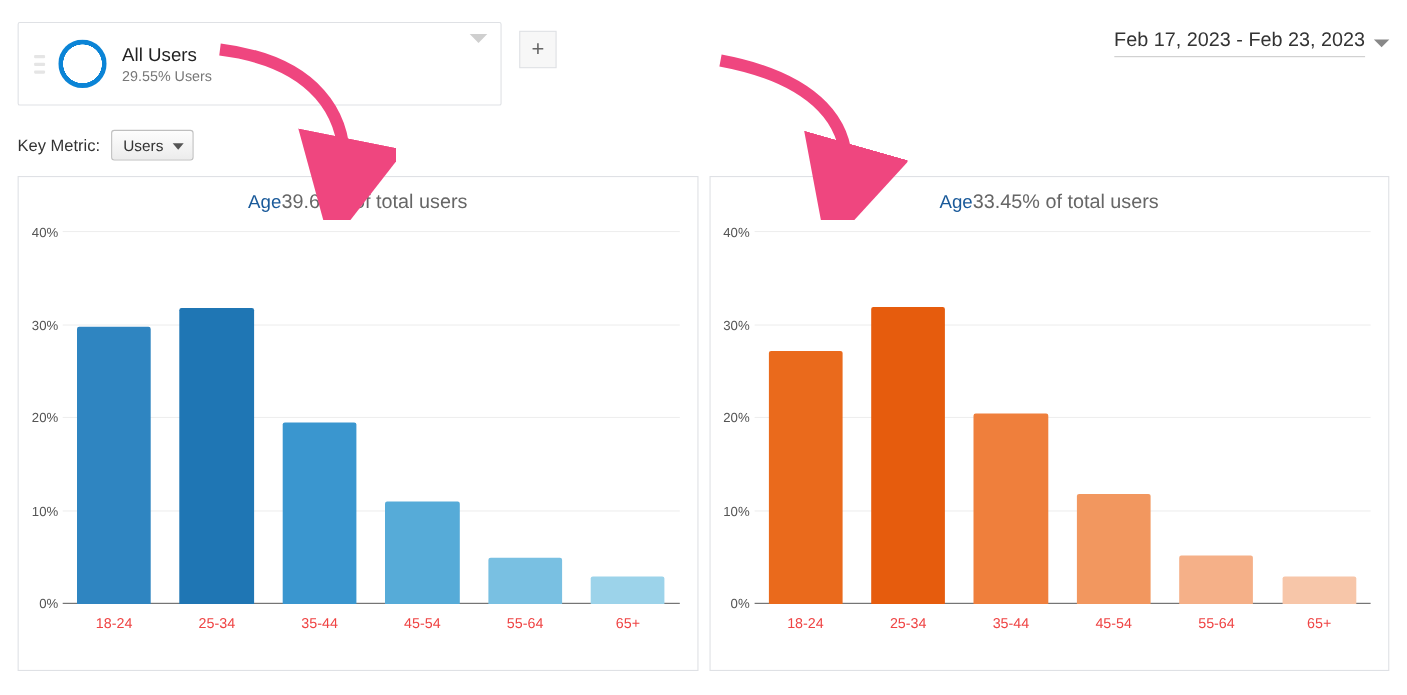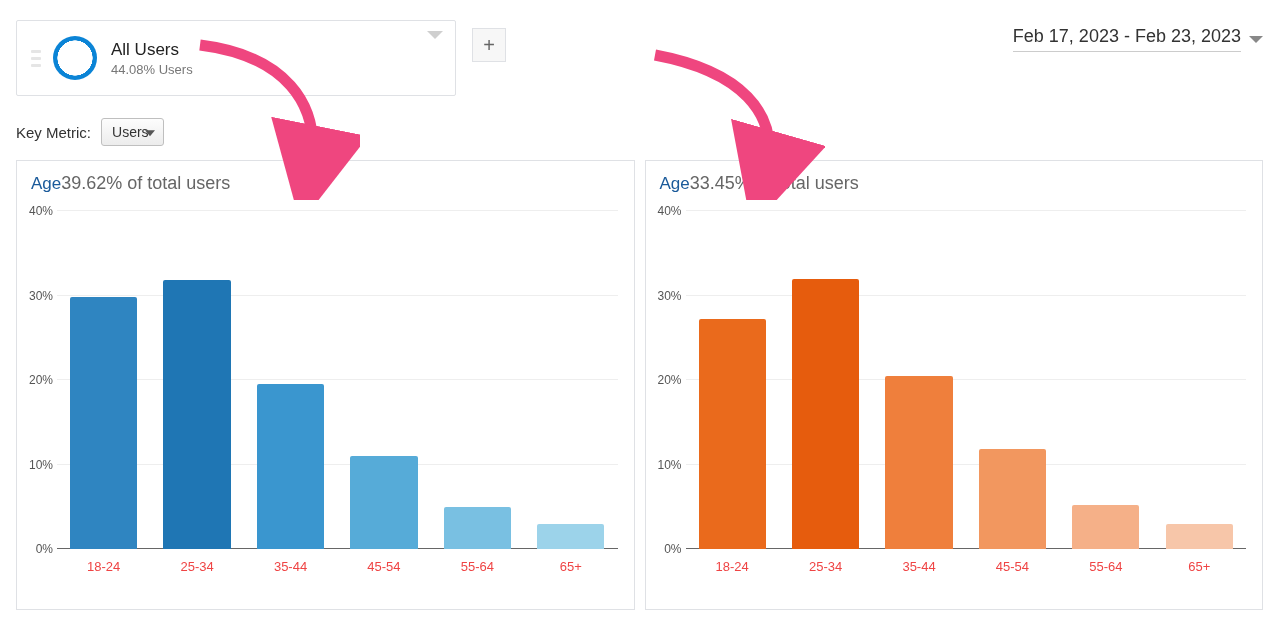--- a/index.html
+++ b/index.html
@@ -70,37 +70,37 @@
   }
   .date-range .tri{
     width:0;height:0;border-left:7px solid transparent;border-right:7px solid transparent;border-top:7px solid #888;
   }
   .date-underline{border-bottom:1px solid #ccc;padding-bottom:4px;}
   
   .key-row{margin-top:22px;display:flex;align-items:center;gap:10px;font-size:15px;}
   .metric-select{
     border:1px solid #bfbfbf;border-radius:3px;
     background:linear-gradient(#fdfdfd,#ececec);
-    padding:5px 14px 5px 10px;font-size:14px;color:#333;position:relative;
+    padding:5px 26px 5px 10px;font-size:14px;color:#333;position:relative;
   }
   .metric-select::after{
     content:"";position:absolute;right:8px;top:50%;transform:translateY(-30%);
     border-left:5px solid transparent;border-right:5px solid transparent;border-top:6px solid #555;
   }
   
   .charts-row{margin-top:14px;display:flex;gap:10px;}
   .chart-panel{
     flex:1;
     border:1px solid var(--border);
     height:450px;
     position:relative;
     padding:12px 14px 10px 14px;
     overflow:hidden;
   }
-  .chart-header{display:flex;justify-content:flex-start;align-items:center;}
+  .chart-header{display:flex;justify-content:center;align-items:center;}
   .chart-title{color:var(--blue-title);font-size:17px;}
   .chart-sub{color:#666;font-size:18px;}
   .plot{position:absolute;left:40px;right:16px;top:50px;bottom:60px;}
   .grid-line{position:absolute;left:0;right:0;border-top:1px solid #eee;}
   .axis-line{position:absolute;left:0;right:0;bottom:0;border-top:1px solid #666;}
   .tick-label{position:absolute;left:-38px;transform:translateY(-50%);font-size:12px;color:var(--seg-axis);width:34px;text-align:right;}
   .x-labels{position:absolute;left:40px;right:16px;bottom:30px;height:20px;}
   .x-label{position:absolute;transform:translateX(-50%);font-size:13px;color:#ef4444;top:0;}
   .bar{position:absolute;bottom:0;border-top-left-radius:2px;border-top-right-radius:2px;}
   
@@ -115,21 +115,21 @@
 
     <div class="seg-card">
       <div class="seg-bars">
         <span></span>
           <span></span>
           <span></span>
       </div>
       <div class="seg-ring" id="ring-all" style="background: radial-gradient(circle, rgb(255, 255, 255) 56%, transparent 57%), conic-gradient(rgb(11, 132, 214) 0%, rgb(11, 132, 214) 100%);"></div>
       <div class="seg-text">
         <span class="seg-title">All Users</span>
-        <span class="seg-sub">44.08% Users</span>
+        <span class="seg-sub">29.55% Users</span>
       </div>
       <div class="seg-chevron"></div>
     </div>
 
 
     <div class="add-seg">
       <span>+</span>
     </div>
 
     <div class="date-range">

